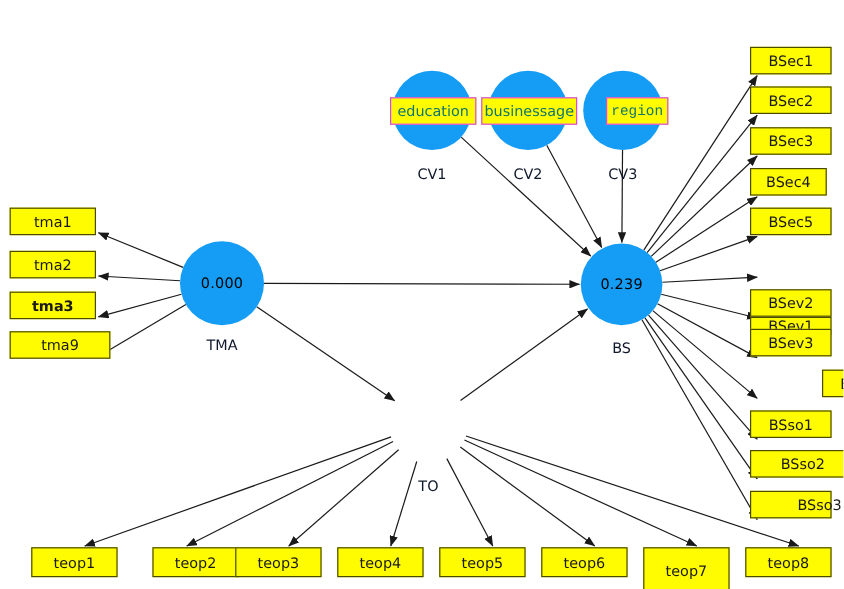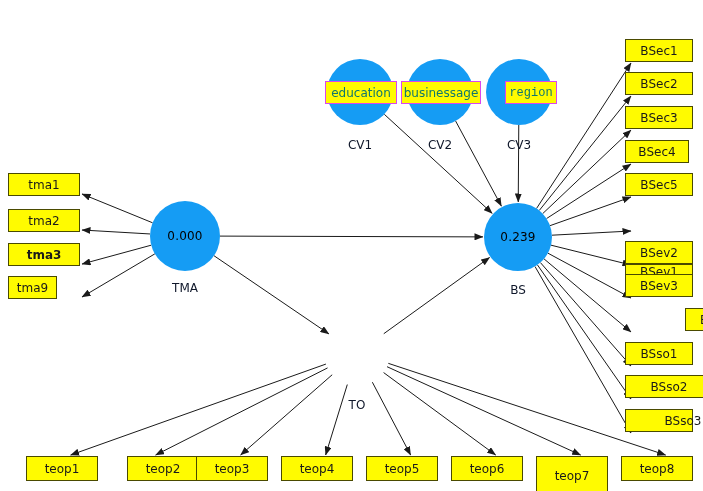--- a/index.html
+++ b/index.html
@@ -158,21 +158,21 @@
   <div id="ind-left-layer">
       <div class="ind-box" style="left: 8px; top: 173px; width: 72px; height: 23px;">
         <span>tma1</span>
       </div>
       <div class="ind-box" style="left: 8px; top: 209px; width: 72px; height: 23px;">
         <span>tma2</span>
       </div>
       <div class="ind-box" style="left: 8px; top: 243px; width: 72px; height: 23px; font-weight: bold;">
         <span>tma3</span>
       </div>
-      <div class="ind-box" style="left: 8px; top: 276px; width: 49px; height: 23px;">
+      <div class="ind-box" style="left: 8px; top: 276px; width: 84px; height: 23px;">
         <span>tma9</span>
       </div>
     </div>
   <div id="ind-right-layer">
       <div class="ind-box" style="left: 625px; top: 39px; width: 68px; height: 23px;">
         <span>BSec1</span>
       </div>
       <div class="ind-box" style="left: 625px; top: 72px; width: 68px; height: 23px;">
         <span>BSec2</span>
       </div>

